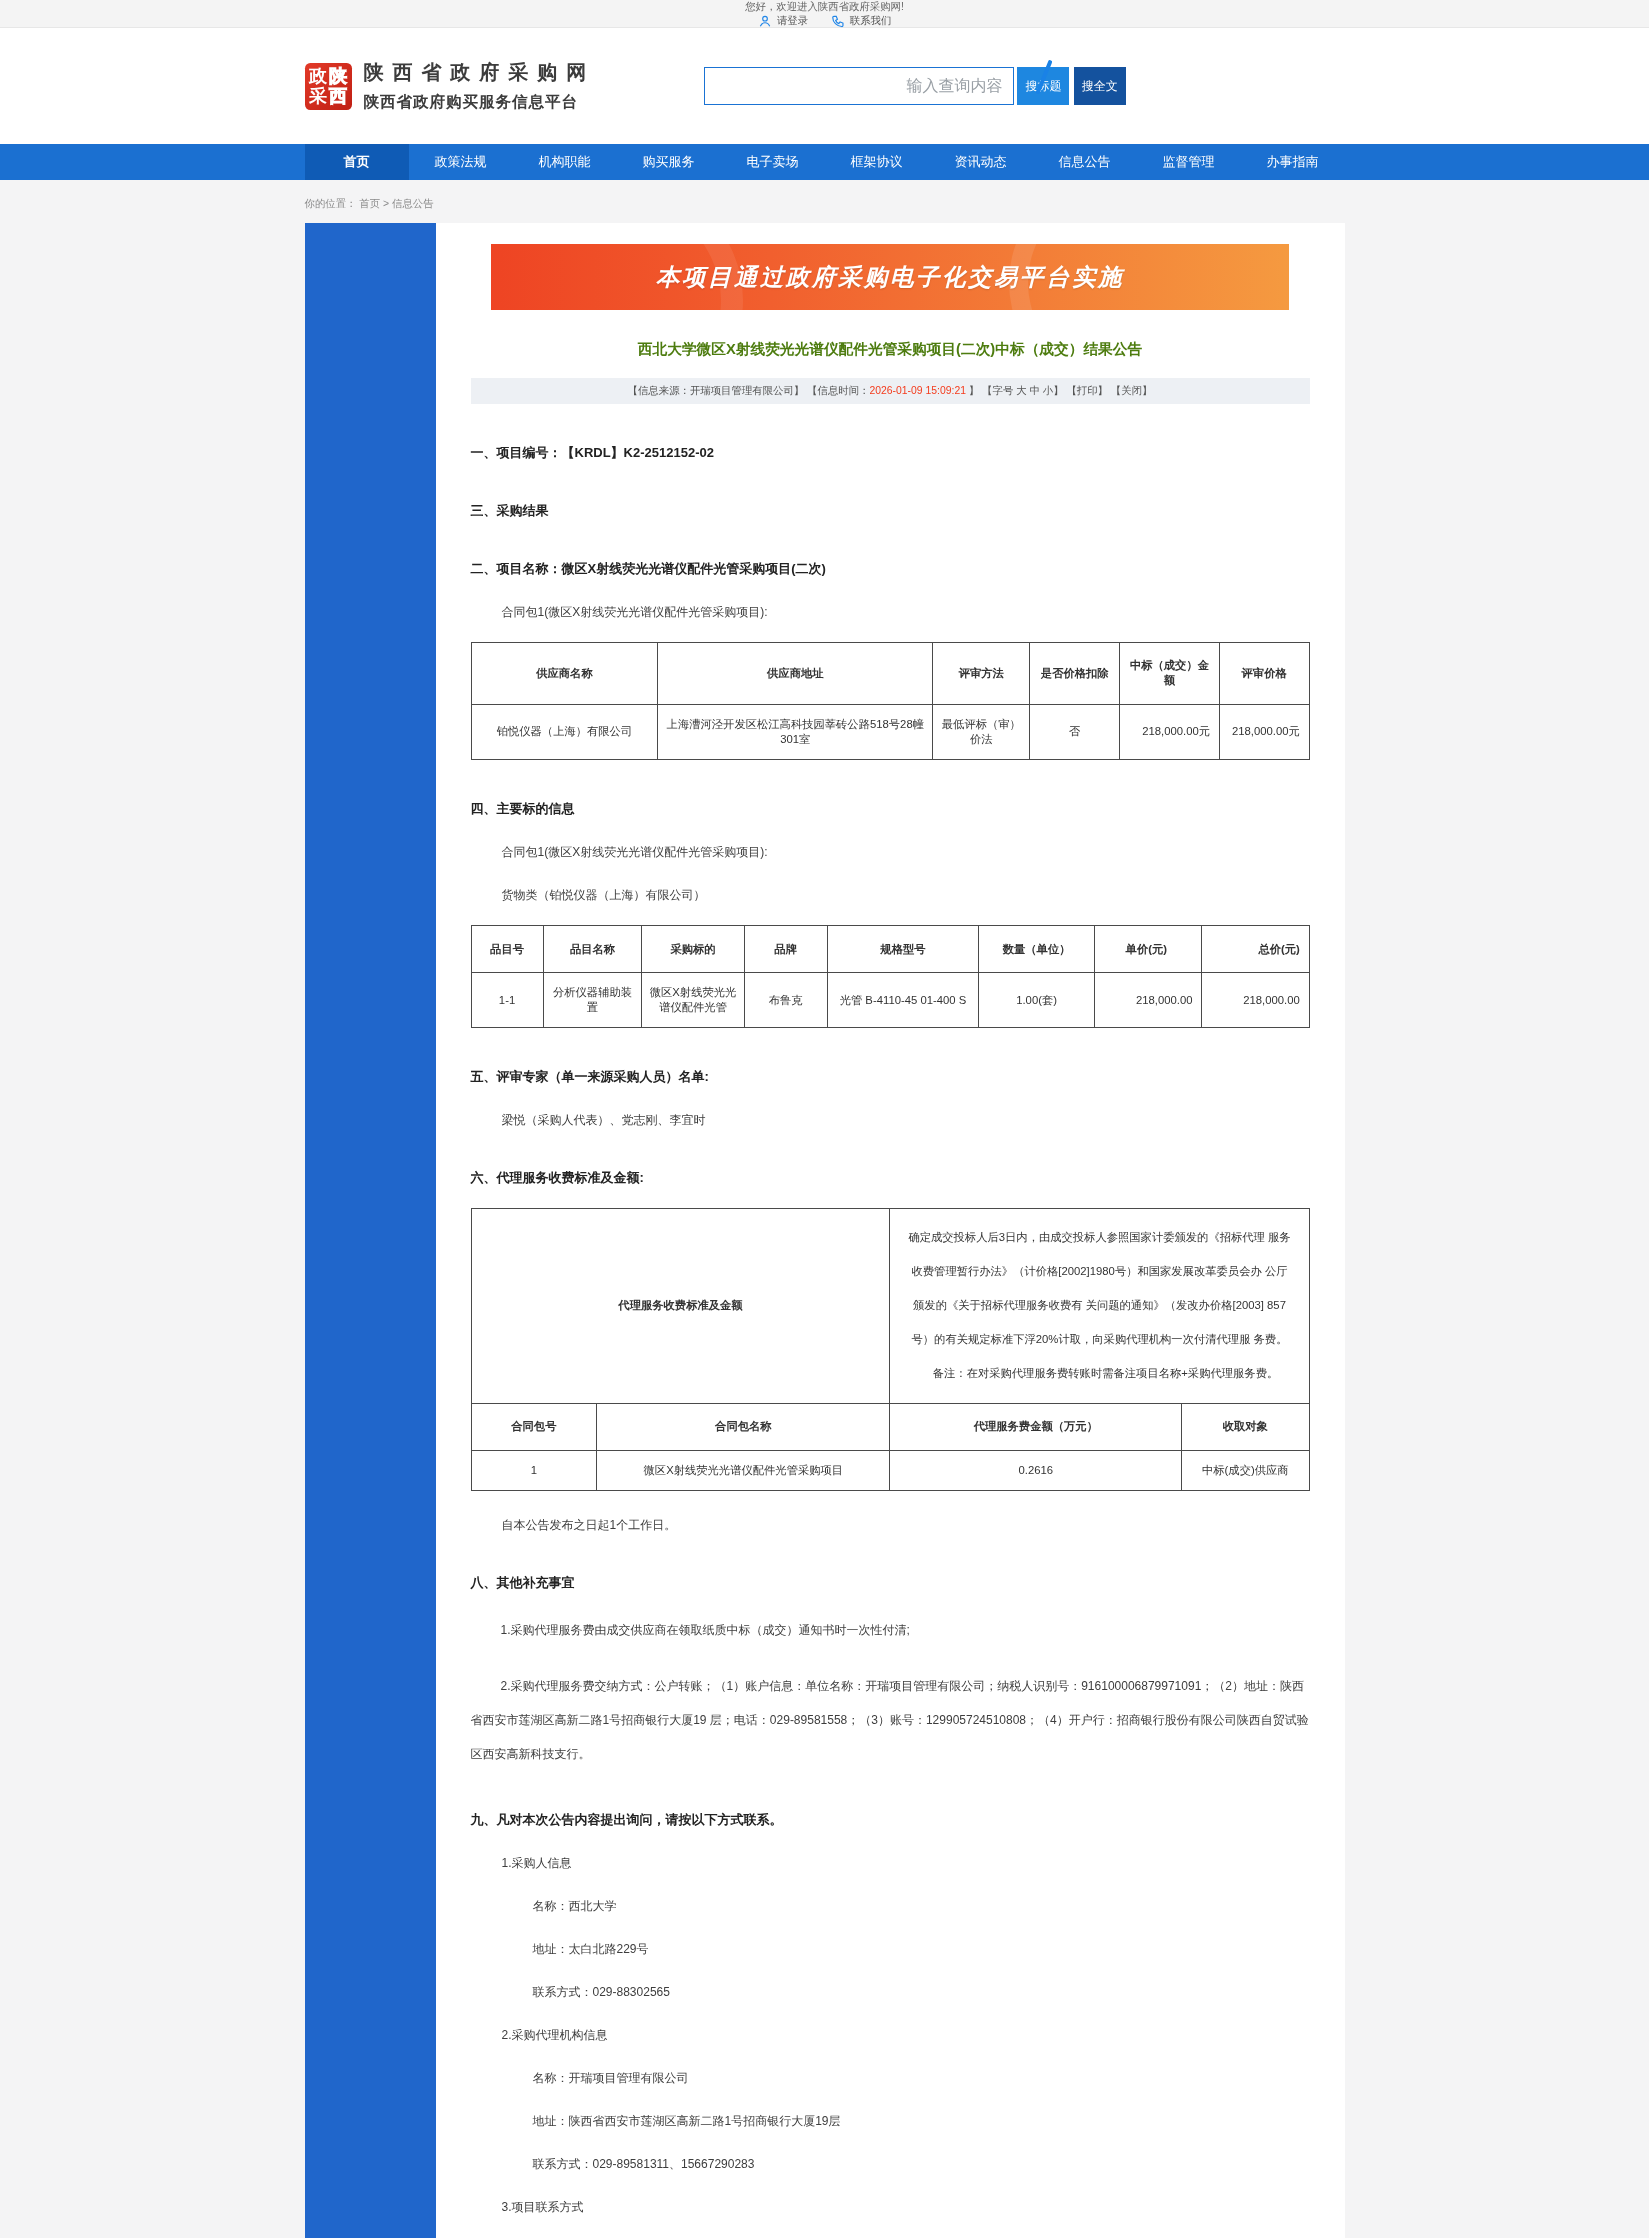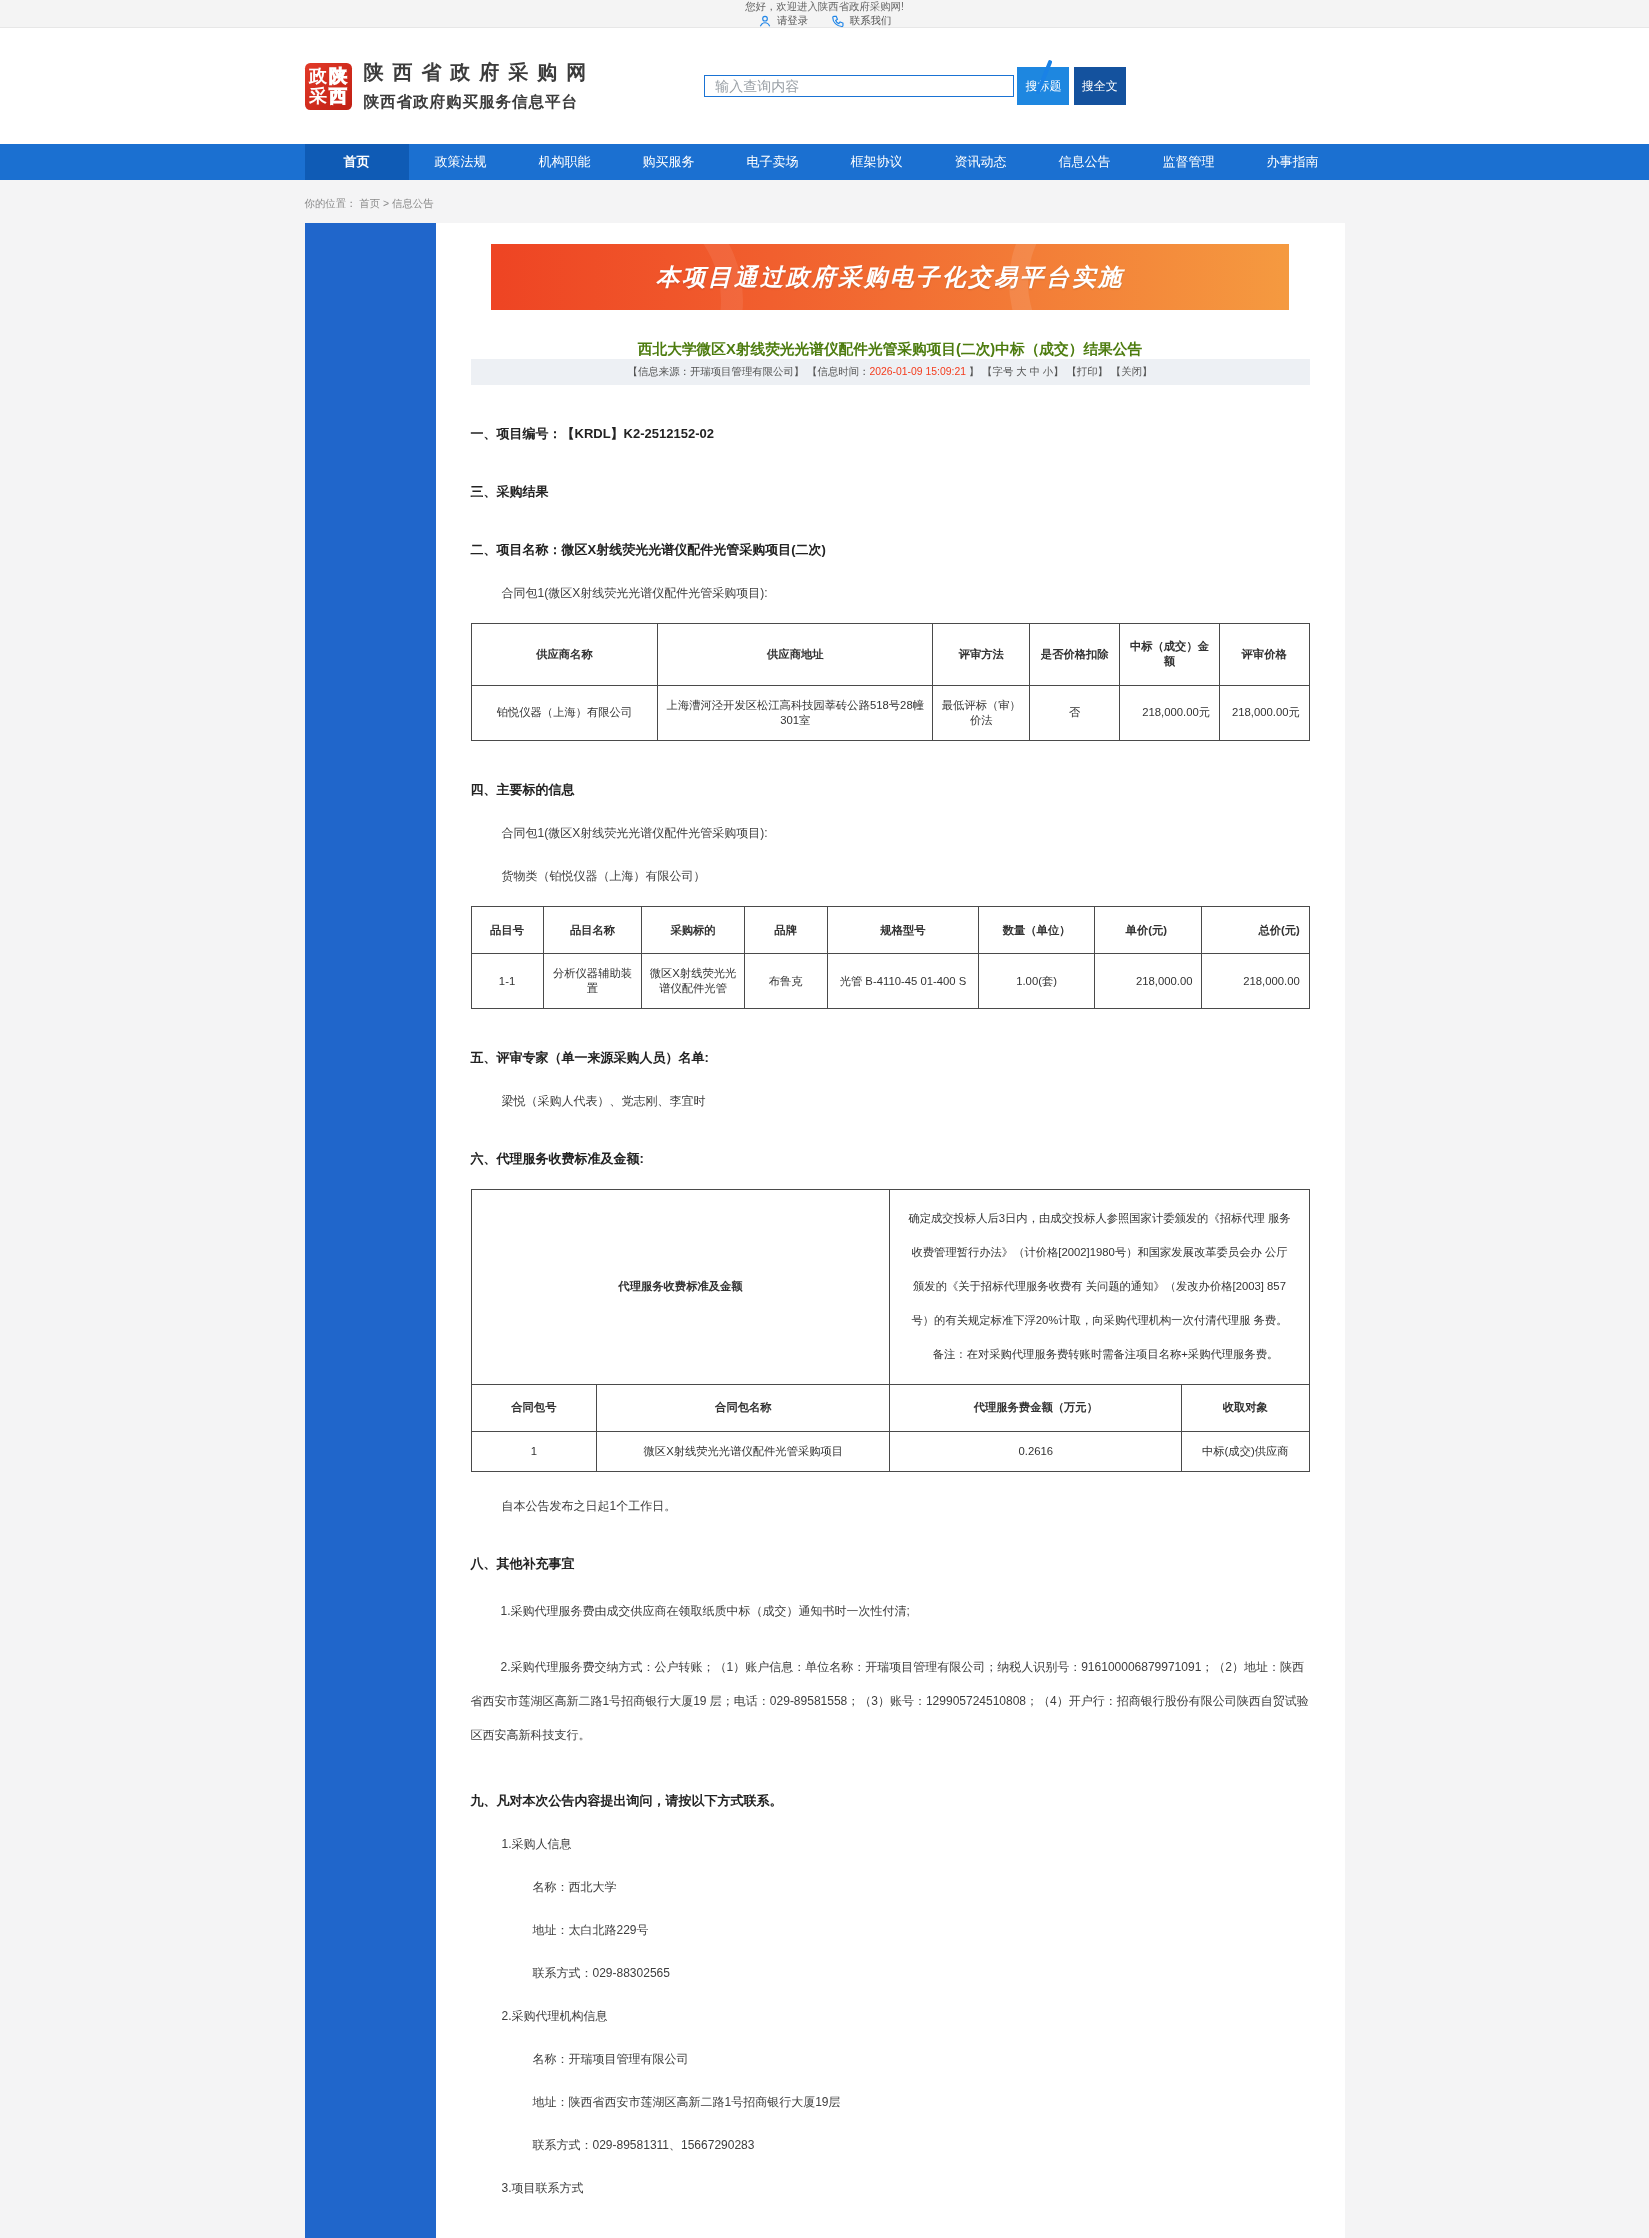--- a/index.html
+++ b/index.html
@@ -16,21 +16,21 @@
   
   .header { background:#fff; height:116px; }
   .header .inner { display:flex; align-items:center; height:100%; position:relative; }
   .logo-wrap { display:flex; align-items:center; gap:12px; cursor:pointer; }
   .seal { width:47px; height:47px; background:linear-gradient(135deg,#e23a28,#c01f13); border-radius:5.2px; display:grid; grid-template-columns:1fr 1fr; padding:3.5px; }
   .seal span { color:#fff; font-weight:bold; font-size:18px; line-height:20px; text-align:center; }
   .seal span.outline { color:rgba(255,255,255,0); -webkit-text-stroke:1px #fff; }
   .site-names .t1 { font-size:20px; font-weight:bold; color:#3c3c3c; letter-spacing:1.7px; }
   .site-names .t2 { font-size:15.6px; font-weight:bold; color:#3c3c3c; margin-top:5.2px; letter-spacing:0.9px; }
   .search-wrap { display:flex; align-items:center; margin-left:116px; }
-  .search-input { width:310px; height:22px; border:1.7px solid #1a73d4; padding:0 10.4px; font-size:14px; color:#333; outline:none; }
+  .search-input { width:310px; height:38px; border:1.7px solid #1a73d4; padding:0 10.4px; font-size:16px; color:#333; outline:none;text-align:right; }
   .search-input::placeholder { color:#9aa0a6; }
   .btn-search { height:38px; width:52px; border:none; color:#fff; font-size:12px; cursor:pointer; }
   .btn-title { background:#1e87e0; margin-left:3.5px; }
   .btn-full { background:#14529e; margin-left:4.3px; }
   .slash-decor { position:absolute; right:299px; top:31px; width:3.5px; height:36px; background:#1a82e6; transform:rotate(22deg); border-radius:1.7px; }
 
   
   .nav { background:#1b70d1; height:36px; }
   .nav .inner { display:flex; height:100%; }
   .nav-item { width:104px; text-align:center; line-height:36px; color:#fff; font-size:13px; cursor:pointer; }
@@ -44,21 +44,21 @@
   .content { display:flex; align-items:stretch; }
   .aside-blue { width:132px; background:#2066cb; }
   .main { width:909px; background:#fff; padding:0 35px 61px; }
 
   .banner { margin:21px auto 0; width:798px; height:66px; background:linear-gradient(90deg,#ee4423,#f15f2e 35%,#f59a40); display:flex; align-items:center; justify-content:center; position:relative; overflow:hidden; }
   .banner:before { content:""; position:absolute; left:-52px; top:-78px; width:260px; height:225px; border:22.5px solid rgba(255,255,255,.08); border-radius:50%; }
   .banner:after { content:""; position:absolute; right:-35px; bottom:-104px; width:277px; height:225px; border:19px solid rgba(255,255,255,.10); border-radius:50%; }
   .banner-text { color:#fff; font-size:23.4px; font-weight:bold; font-style:italic; letter-spacing:2.6px; text-shadow:0 0.9px 1.7px rgba(0,0,0,.15); }
 
   .art-title { margin-top:29.5px; text-align:center; font-size:14.7px; font-weight:bold; color:#4d7c0f; }
-  .meta-bar { background:#edf0f4; padding:6px 0; text-align:center; font-size:10.4px; color:#555; }
+  .meta-bar { margin-top:19px; background:#edf0f4; padding:6px 0; text-align:center; font-size:10.4px; color:#555; }
   .meta-bar .red { color:#f43b1c; }
   .meta-bar .lnk { cursor:pointer; }
 
   .sec-h { margin-top:40px; font-size:13px; font-weight:bold; color:#222; }
   .sec-sub { margin:26px 0 0 31px; font-size:12px; color:#3d3d3d; }
   .para { margin-top:22.5px; font-size:12px; color:#3d3d3d; line-height:2.8; text-indent:2.5em; }
 
   table { border-collapse:collapse; width:839px; margin-top:21px; font-size:11.3px; color:#333; }
   th, td { border:0.9px solid #4a4a4a; text-align:center; padding:12px 5.2px; font-weight:normal; }
   th { font-weight:bold; padding:15.6px 5.2px; }

